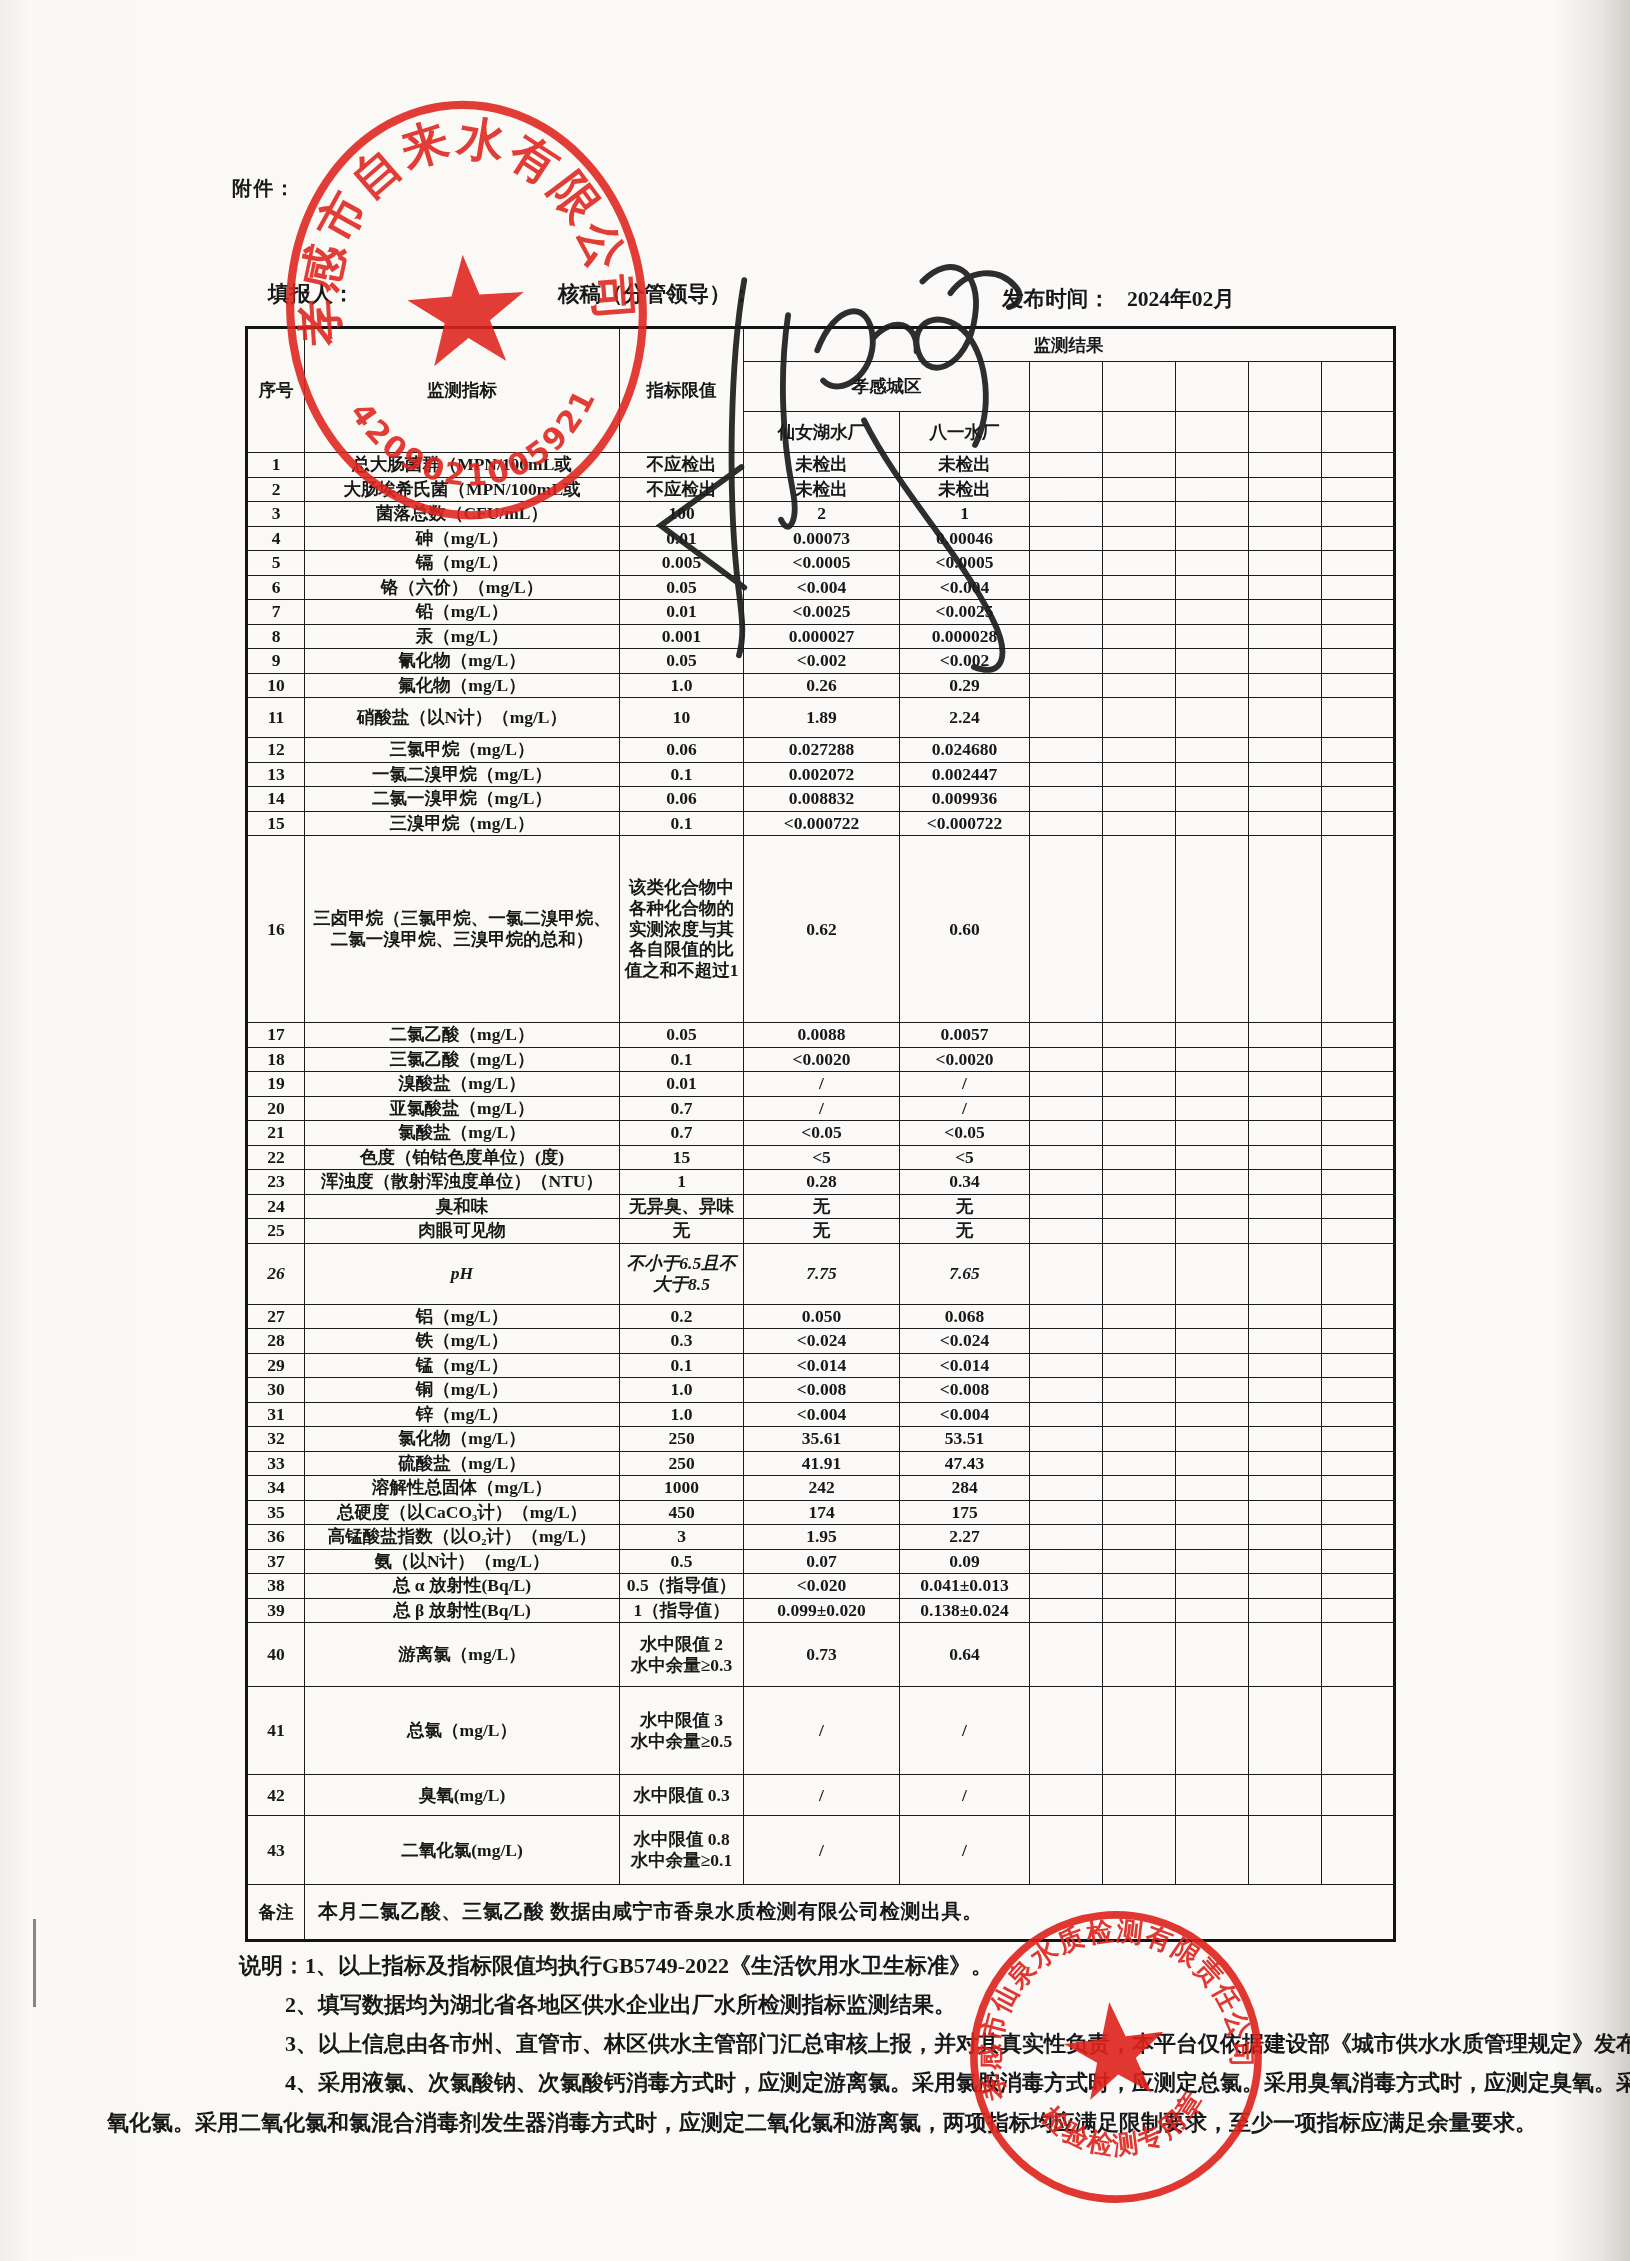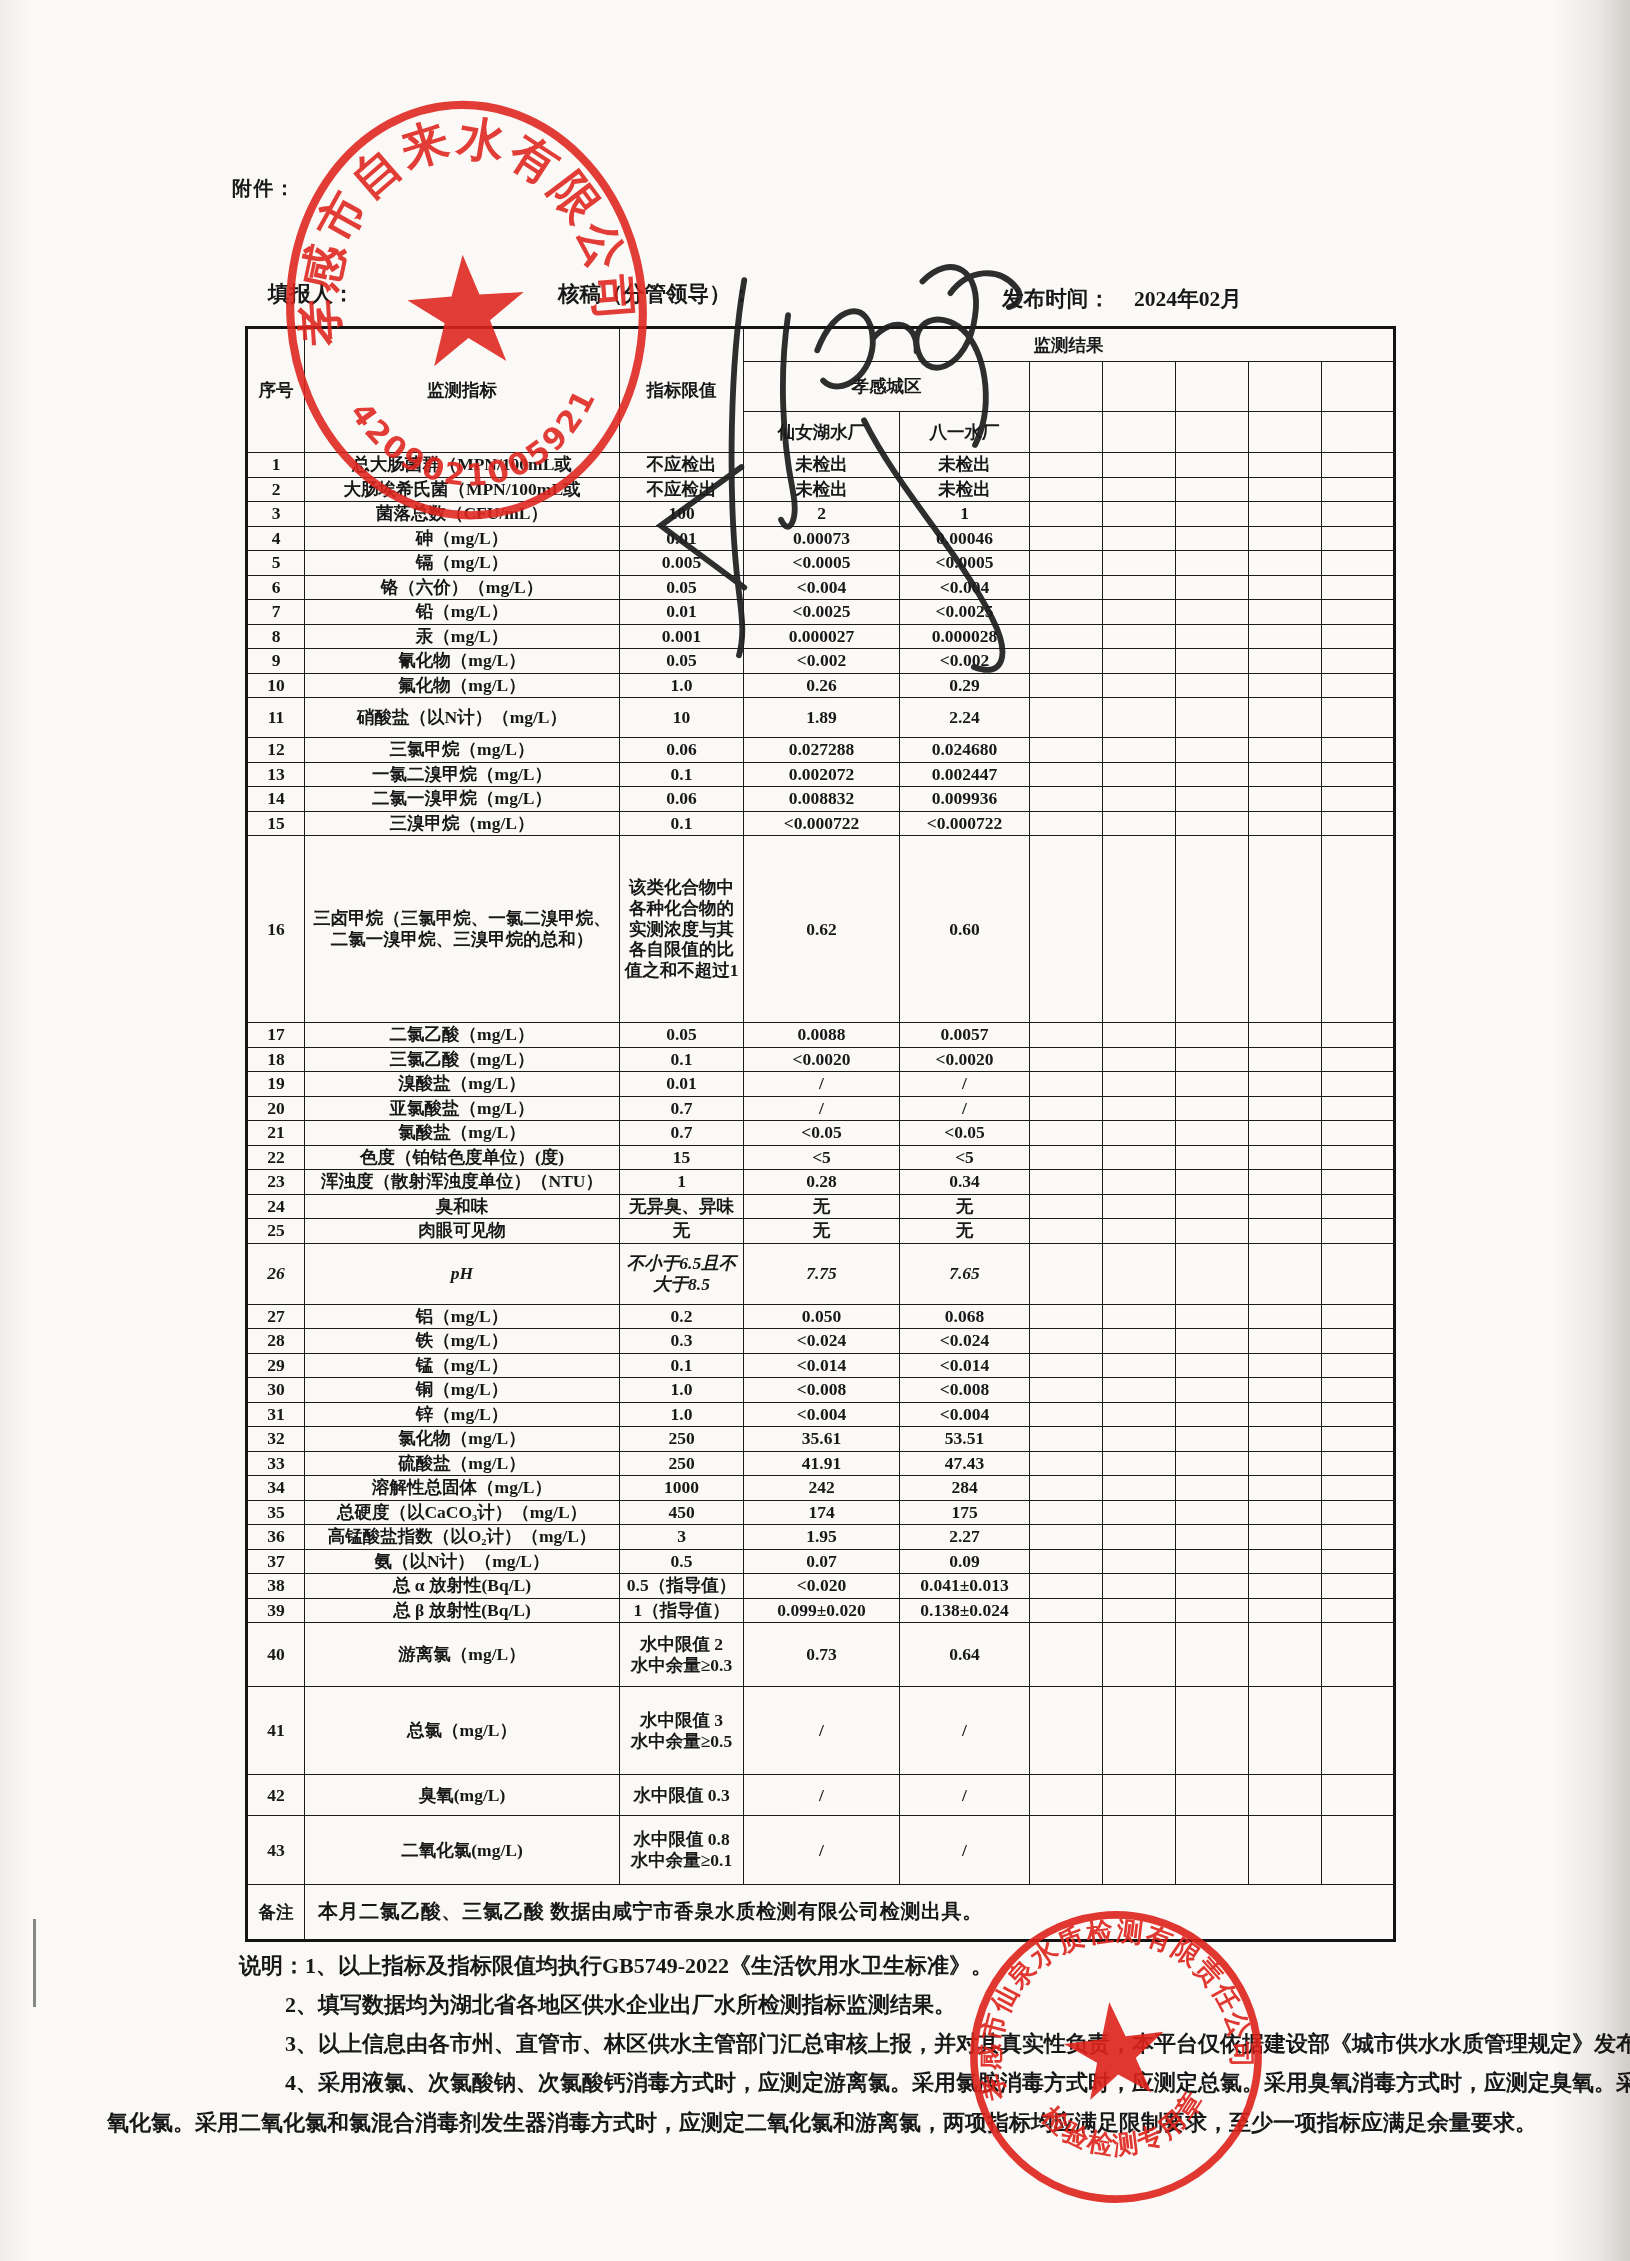--- a/index.html
+++ b/index.html
@@ -12,21 +12,21 @@
     overflow:hidden;
   }
   .sheet{position:relative;width:1631px;height:2261px;}
   .attachment{position:absolute;left:232px;top:175px;font-size:20px;font-weight:bold;letter-spacing:1.2px;}
   .title-wrap{position:absolute;left:0;top:223px;width:1631px;text-align:center;padding-left:41px;box-sizing:border-box;font-size:27px;font-weight:bold;letter-spacing:1.8px;}
   .title-underline{border-bottom:2.9px solid #161616;padding:0 5.8px 2.3px 8.2px;}
   .meta{position:absolute;top:279px;left:16px;width:1631px;height:35px;font-size:21.6px;font-weight:bold;}
   .meta .filler{position:absolute;left:252px;top:0;}
   .meta .reviewer{position:absolute;left:542px;top:0;}
   .meta .publish{position:absolute;left:986px;top:4.7px;}
-  .meta .publish .pub-value{margin-left:24px;}
+  .meta .publish .pub-value{margin-left:17px;}
 
   table.main{
     position:absolute;left:245px;top:326px;
     width:1148px;border-collapse:collapse;table-layout:fixed;
     border:3.5px solid #141414;
   }
   table.main th,table.main td{
     border:1.8px solid #1c1c1c;
     font-weight:bold;font-size:17.5px;line-height:1.18;
     text-align:center;vertical-align:middle;

